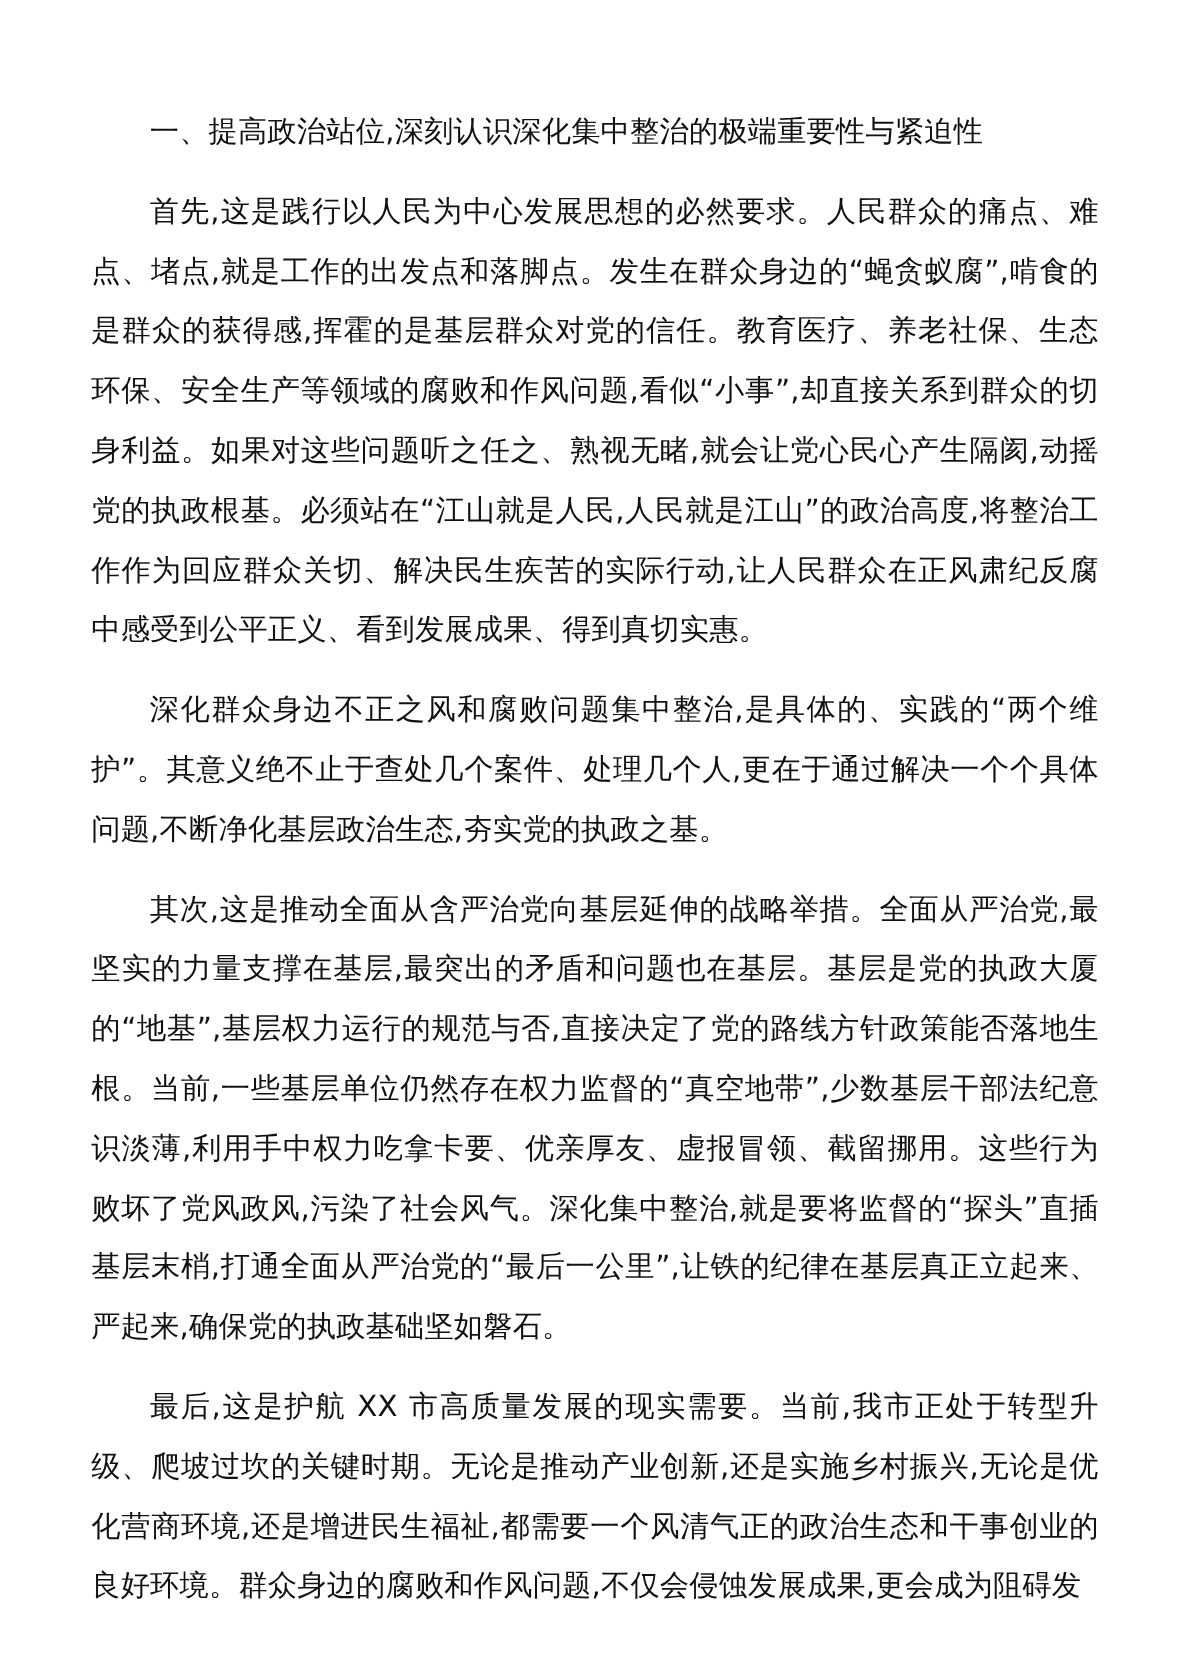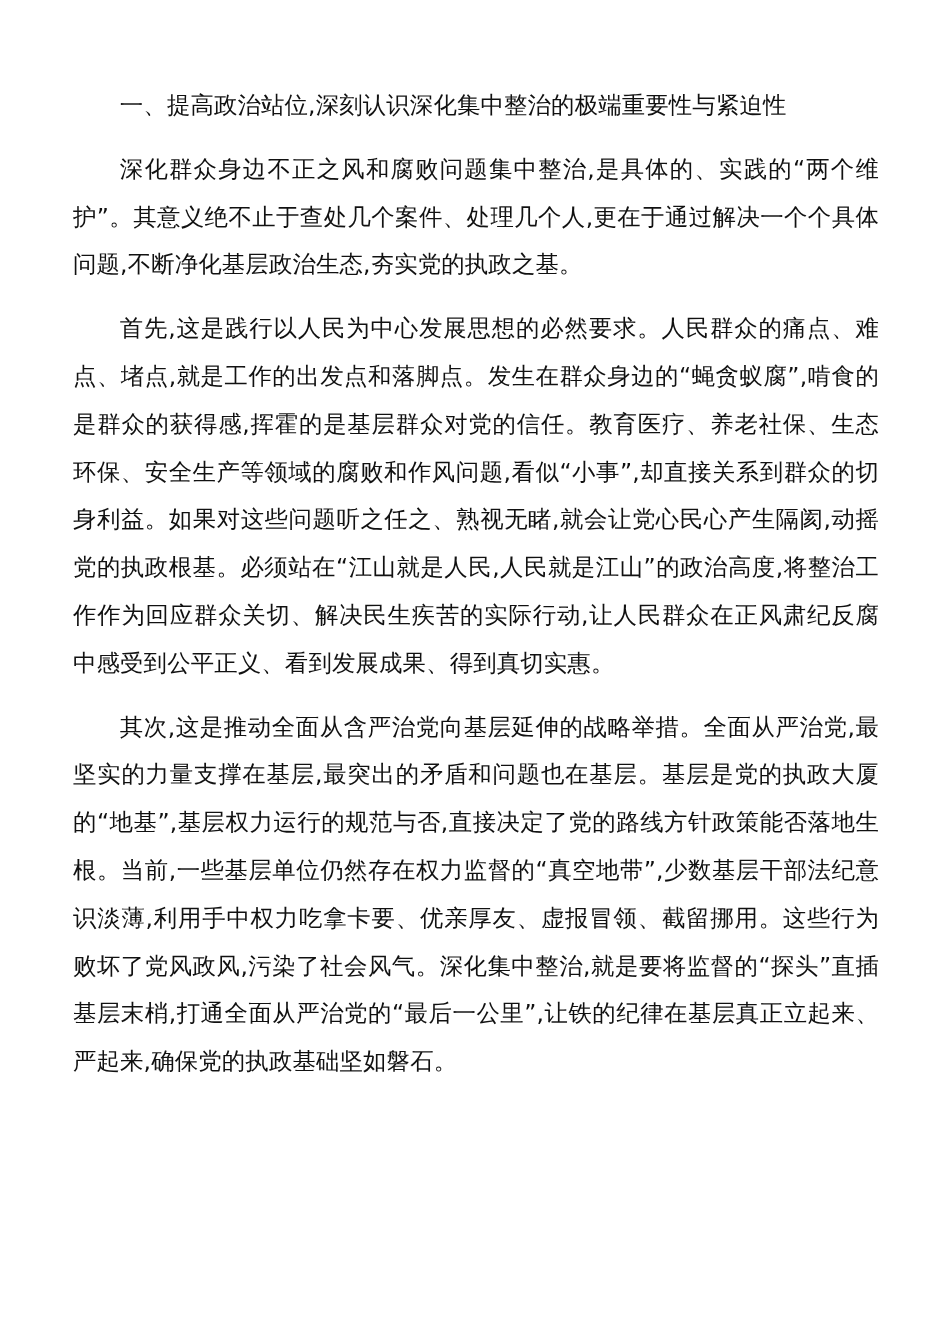--- a/index.html
+++ b/index.html
@@ -18,16 +18,17 @@
     letter-spacing: 0.15px;
   }
   .heading, .para { margin: 16px; text-indent: 2em; }
   .heading { color: #111111; }
 </style>
 </head>
 <body>
 
 <div class="page">
   <p class="heading">一、提高政治站位,深刻认识深化集中整治的极端重要性与紧迫性</p>
+  <p class="para">首先,这是践行以人民为中心发展思想的必然要求。人民群众的痛点、难点、堵点,就是工作的出发点和落脚点。发生在群众身边的“蝇贪蚁腐”,啃食的是群众的获得感,挥霍的是基层群众对党的信任。教育医疗、养老社保、生态环保、安全生产等领域的腐败和作风问题,看似“小事”,却直接关系到群众的切身利益。如果对这些问题听之任之、熟视无睹,就会让党心民心产生隔阂,动摇党的执政根基。必须站在“江山就是人民,人民就是江山”的政治高度,将整治工作作为回应群众关切、解决民生疾苦的实际行动,让人民群众在正风肃纪反腐中感受到公平正义、看到发展成果、得到真切实惠。</p>
   <p class="para">深化群众身边不正之风和腐败问题集中整治,是具体的、实践的“两个维护”。其意义绝不止于查处几个案件、处理几个人,更在于通过解决一个个具体问题,不断净化基层政治生态,夯实党的执政之基。</p>
-  <p class="para">首先,这是践行以人民为中心发展思想的必然要求。人民群众的痛点、难点、堵点,就是工作的出发点和落脚点。发生在群众身边的“蝇贪蚁腐”,啃食的是群众的获得感,挥霍的是基层群众对党的信任。教育医疗、养老社保、生态环保、安全生产等领域的腐败和作风问题,看似“小事”,却直接关系到群众的切身利益。如果对这些问题听之任之、熟视无睹,就会让党心民心产生隔阂,动摇党的执政根基。必须站在“江山就是人民,人民就是江山”的政治高度,将整治工作作为回应群众关切、解决民生疾苦的实际行动,让人民群众在正风肃纪反腐中感受到公平正义、看到发展成果、得到真切实惠。</p>
   <p class="para">其次,这是推动全面从含严治党向基层延伸的战略举措。全面从严治党,最坚实的力量支撑在基层,最突出的矛盾和问题也在基层。基层是党的执政大厦的“地基”,基层权力运行的规范与否,直接决定了党的路线方针政策能否落地生根。当前,一些基层单位仍然存在权力监督的“真空地带”,少数基层干部法纪意识淡薄,利用手中权力吃拿卡要、优亲厚友、虚报冒领、截留挪用。这些行为败坏了党风政风,污染了社会风气。深化集中整治,就是要将监督的“探头”直插基层末梢,打通全面从严治党的“最后一公里”,让铁的纪律在基层真正立起来、严起来,确保党的执政基础坚如磐石。</p>
+  <p class="para">最后,这是护航 XX 市高质量发展的现实需要。当前,我市正处于转型升级、爬坡过坎的关键时期。无论是推动产业创新,还是实施乡村振兴,无论是优化营商环境,还是增进民生福祉,都需要一个风清气正的政治生态和干事创业的良好环境。群众身边的腐败和作风问题,不仅会侵蚀发展成果,更会成为阻碍发</p>
 </div>
 
 </body></html>

